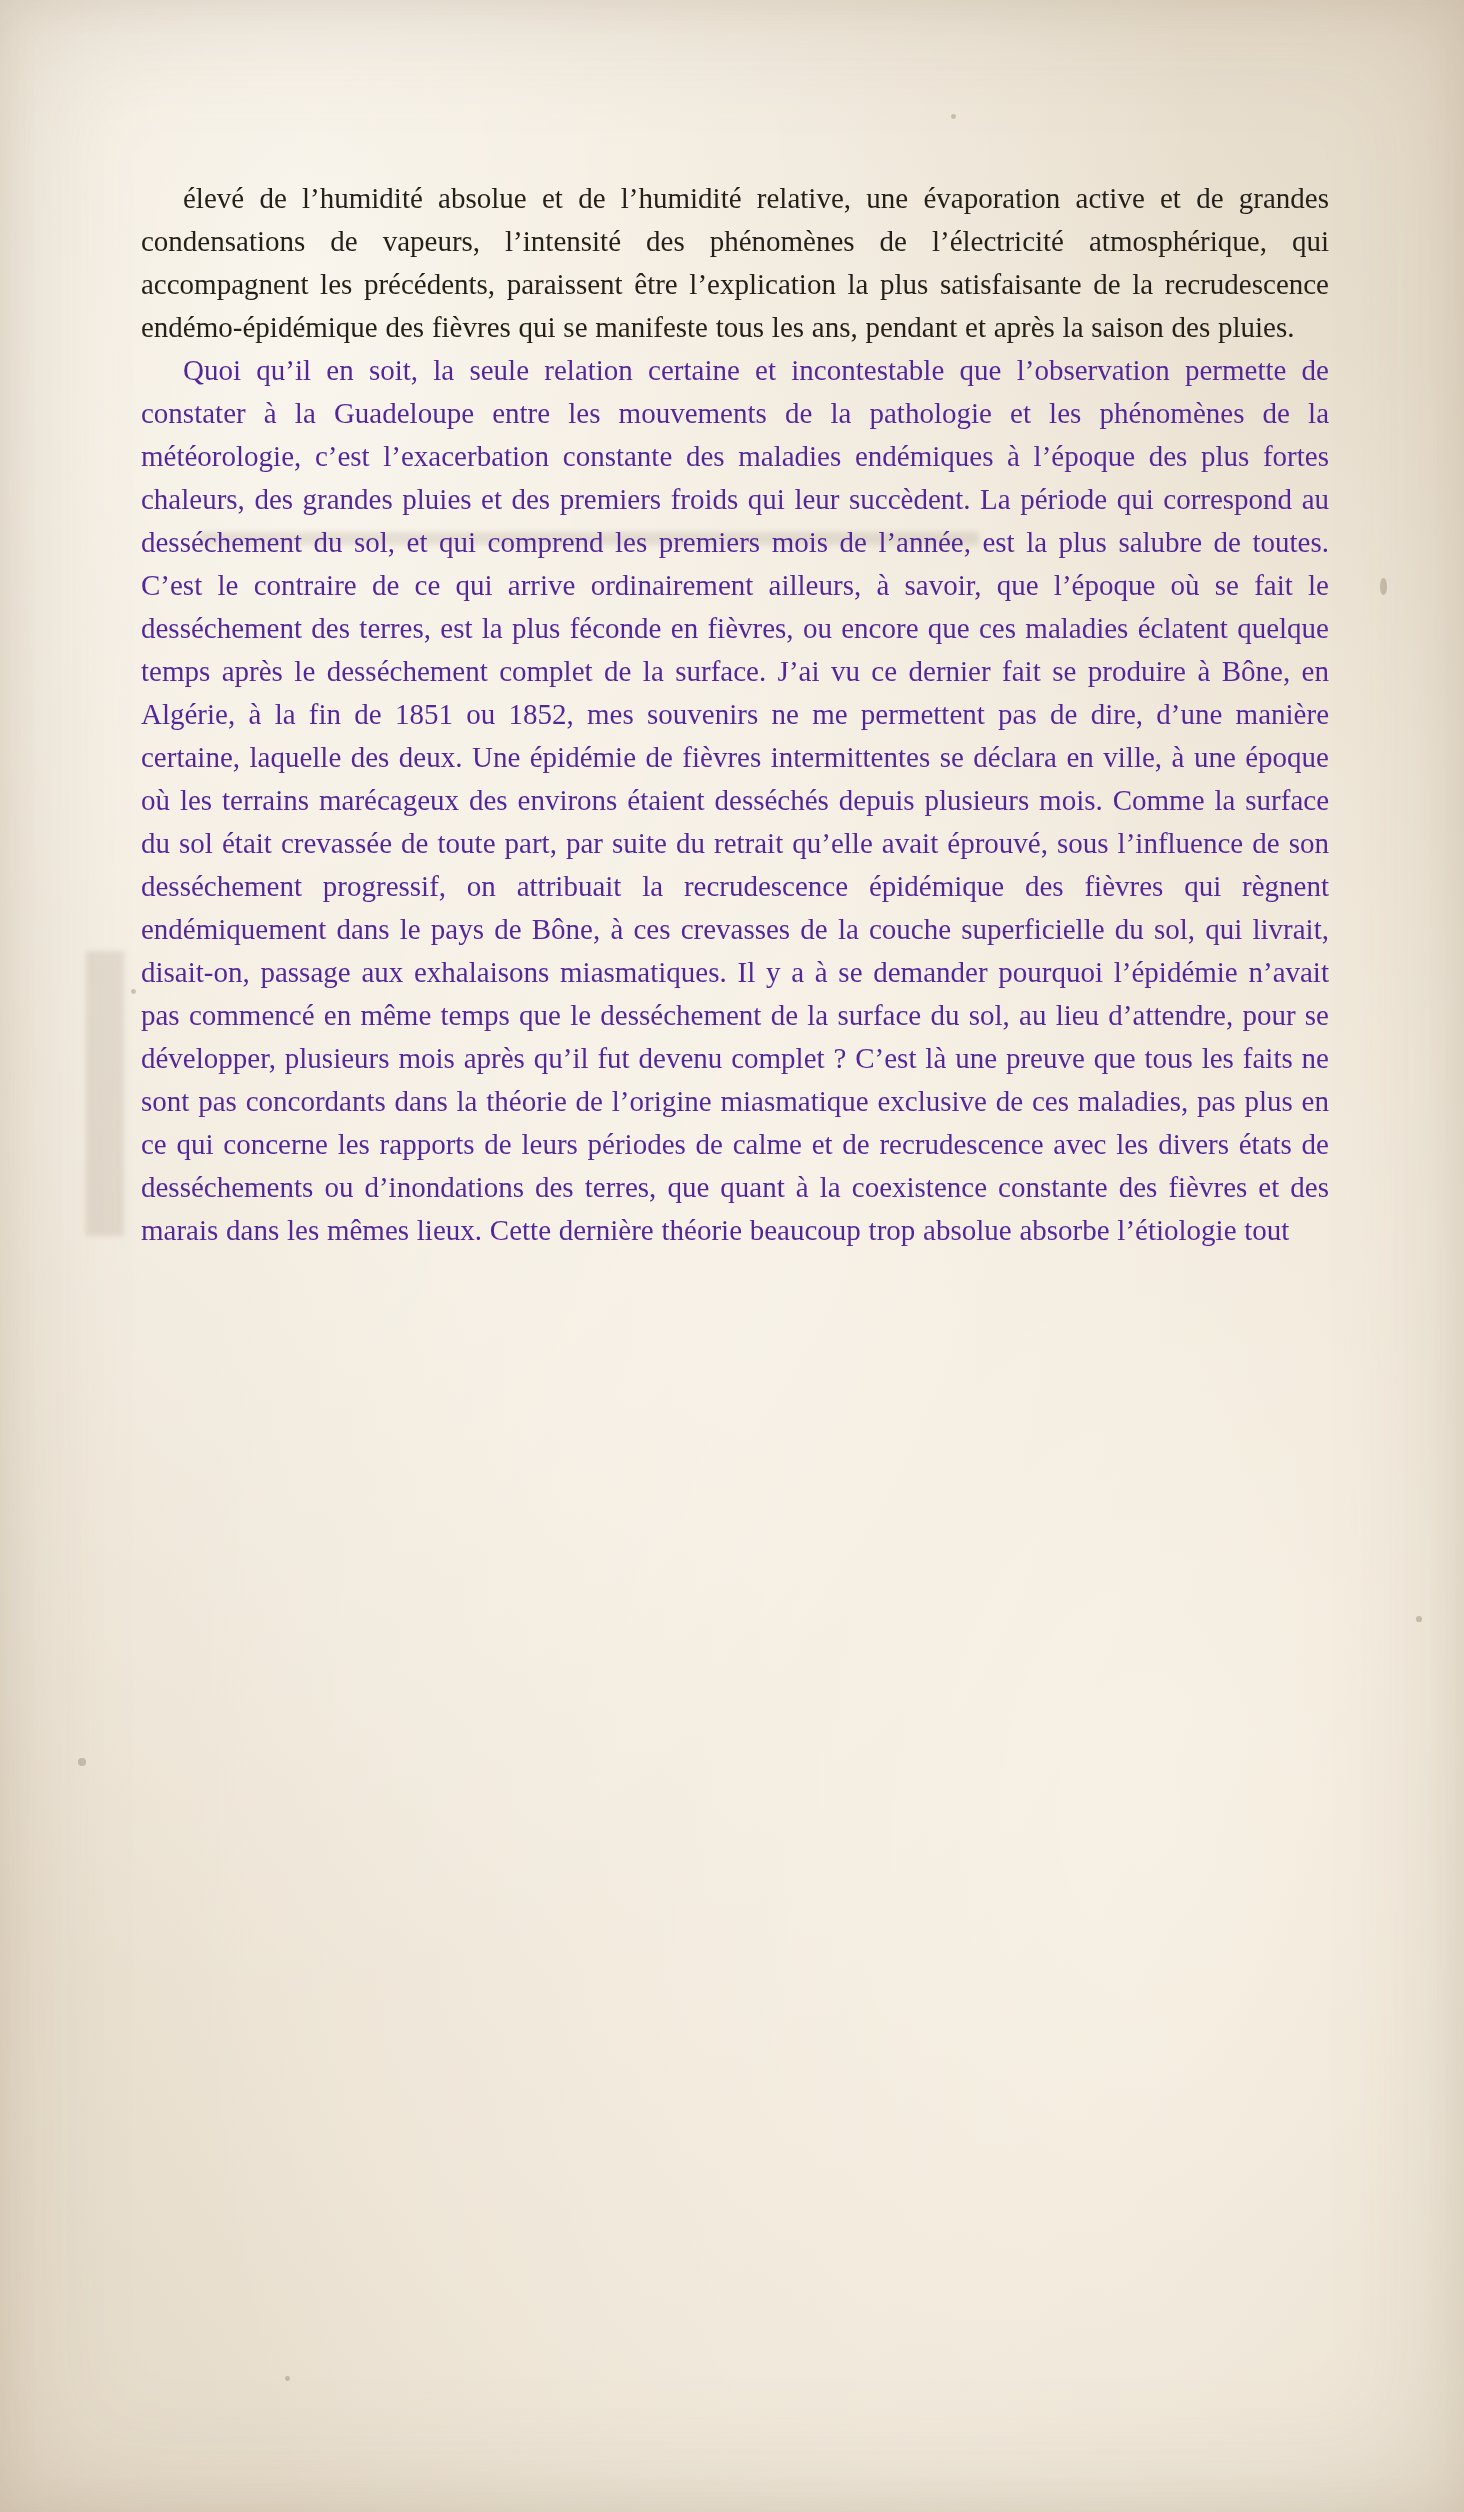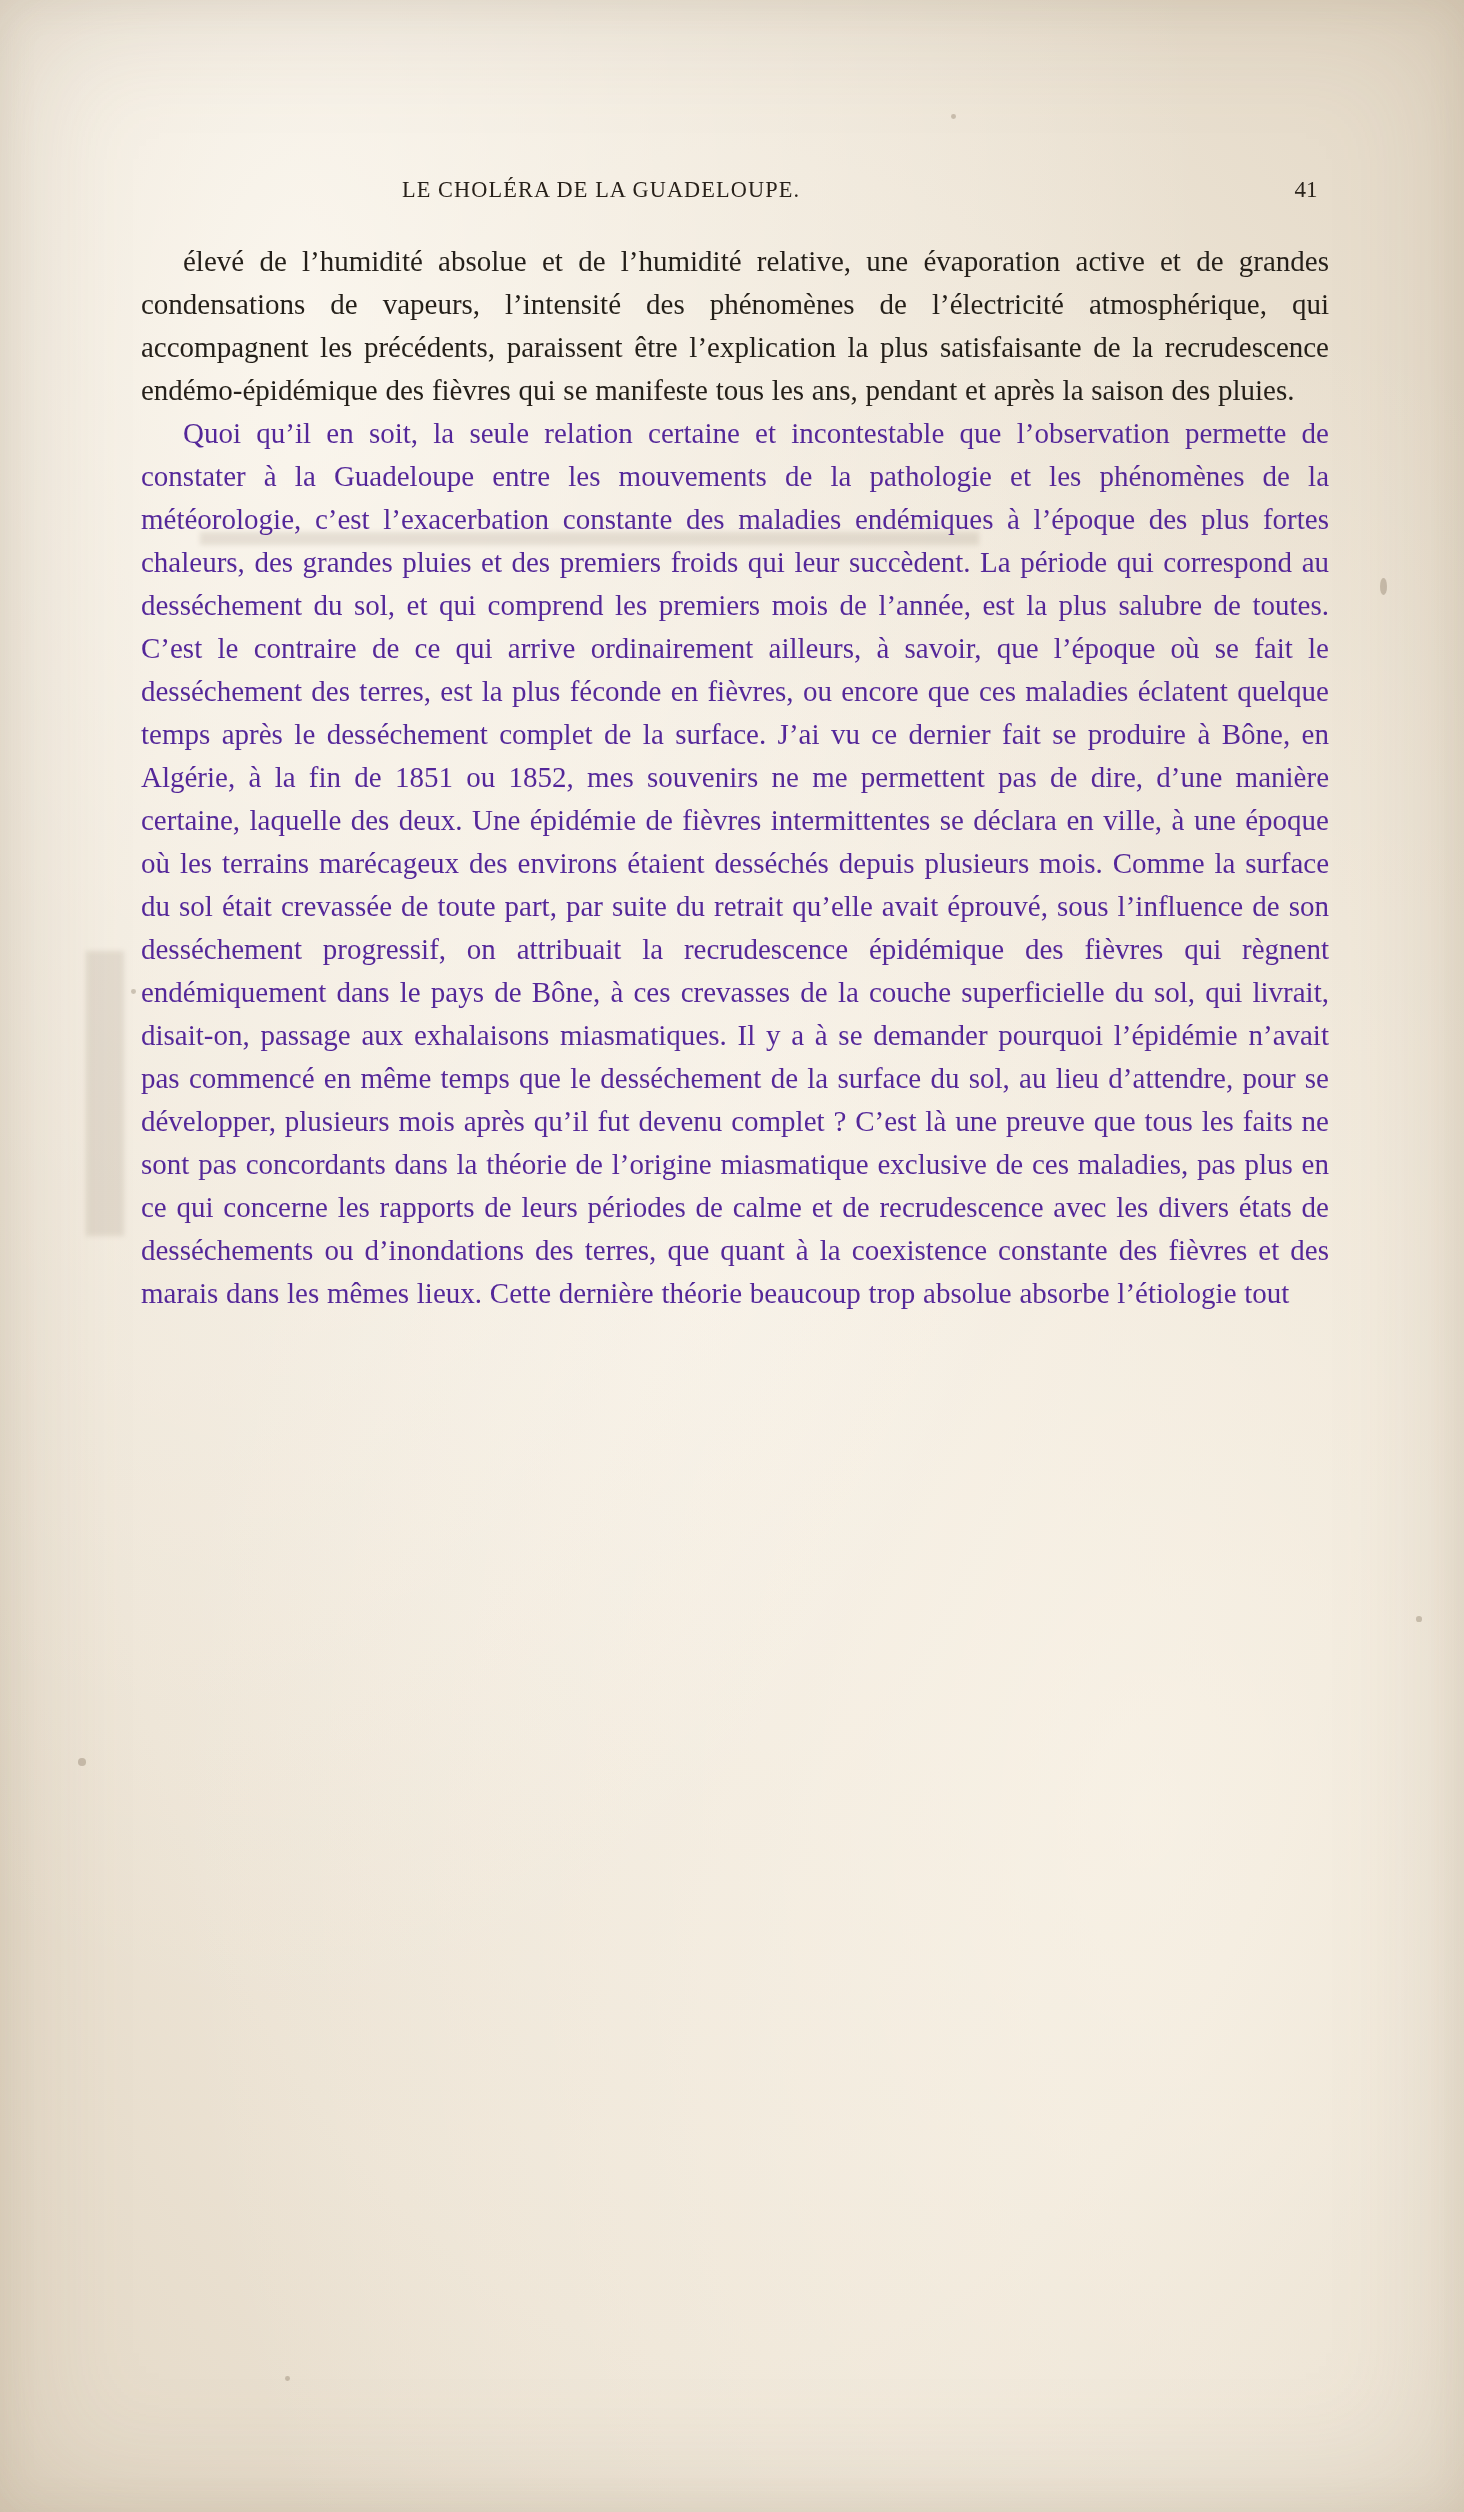--- a/index.html
+++ b/index.html
@@ -112,24 +112,20 @@
 
   <span class="speck" style="left:1380px; top:578px; width:6.7px; height:17px;"></span>
   <span class="speck" style="left:78px; top:1758px; width:7.6px; height:7.6px;"></span>
   <span class="speck" style="left:131px; top:989px; width:4.8px; height:4.8px;"></span>
   <span class="speck" style="left:1416px; top:1616px; width:5.7px; height:5.7px;"></span>
   <span class="speck" style="left:285px; top:2376px; width:4.8px; height:4.8px;"></span>
   <span class="speck" style="left:951px; top:114px; width:4.8px; height:4.8px;"></span>
 
   <div class="content">
 
-    <div class="header-row">
-      <div class="running-head">LE CHOLÉRA DE LA GUADELOUPE.</div>
-      <div class="folio">41</div>
-    </div>
 
     <div class="body-text">
       <p class="first ink-1">élevé de l’humidité absolue et de l’humidité relative, une évaporation active et de grandes condensations de vapeurs, l’intensité des phénomènes de l’électricité atmosphérique, qui accompagnent les précédents, paraissent être l’explication la plus satisfaisante de la recrudescence endémo-épidémique des fièvres qui se manifeste tous les ans, pendant et après la saison des pluies.</p>
       <p class="ink-2">Quoi qu’il en soit, la seule relation certaine et incontestable que l’observation permette de constater à la Guadeloupe entre les mouvements de la pathologie et les phénomènes de la météorologie, c’est l’exacerbation constante des maladies endémiques à l’époque des plus fortes chaleurs, des grandes pluies et des premiers froids qui leur succèdent. La période qui correspond au desséchement du sol, et qui comprend les premiers mois de l’année, est la plus salubre de toutes. C’est le contraire de ce qui arrive ordinairement ailleurs, à savoir, que l’époque où se fait le desséchement des terres, est la plus féconde en fièvres, ou encore que ces maladies éclatent quelque temps après le desséchement complet de la surface. J’ai vu ce dernier fait se produire à Bône, en Algérie, à la fin de 1851 ou 1852, mes souvenirs ne me permettent pas de dire, d’une manière certaine, laquelle des deux. Une épidémie de fièvres intermittentes se déclara en ville, à une époque où les terrains marécageux des environs étaient desséchés depuis plusieurs mois. Comme la surface du sol était crevassée de toute part, par suite du retrait qu’elle avait éprouvé, sous l’influence de son desséchement progressif, on attribuait la recrudescence épidémique des fièvres qui règnent endémiquement dans le pays de Bône, à ces crevasses de la couche superficielle du sol, qui livrait, disait-on, passage aux exhalaisons miasmatiques. Il y a à se demander pourquoi l’épidémie n’avait pas commencé en même temps que le desséchement de la surface du sol, au lieu d’attendre, pour se développer, plusieurs mois après qu’il fut devenu complet ? C’est là une preuve que tous les faits ne sont pas concordants dans la théorie de l’origine miasmatique exclusive de ces maladies, pas plus en ce qui concerne les rapports de leurs périodes de calme et de recrudescence avec les divers états de desséchements ou d’inondations des terres, que quant à la coexistence constante des fièvres et des marais dans les mêmes lieux. Cette dernière théorie beaucoup trop absolue absorbe l’étiologie tout</p>
     </div>
 
   </div>
 
   <div class="vignette"></div>
 </div>

